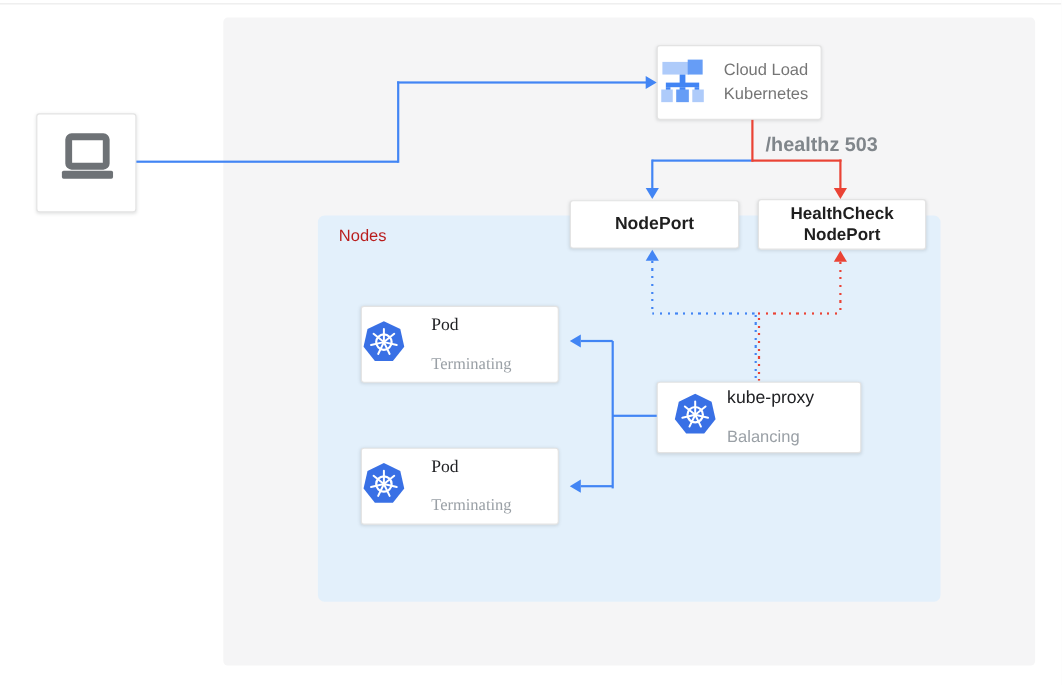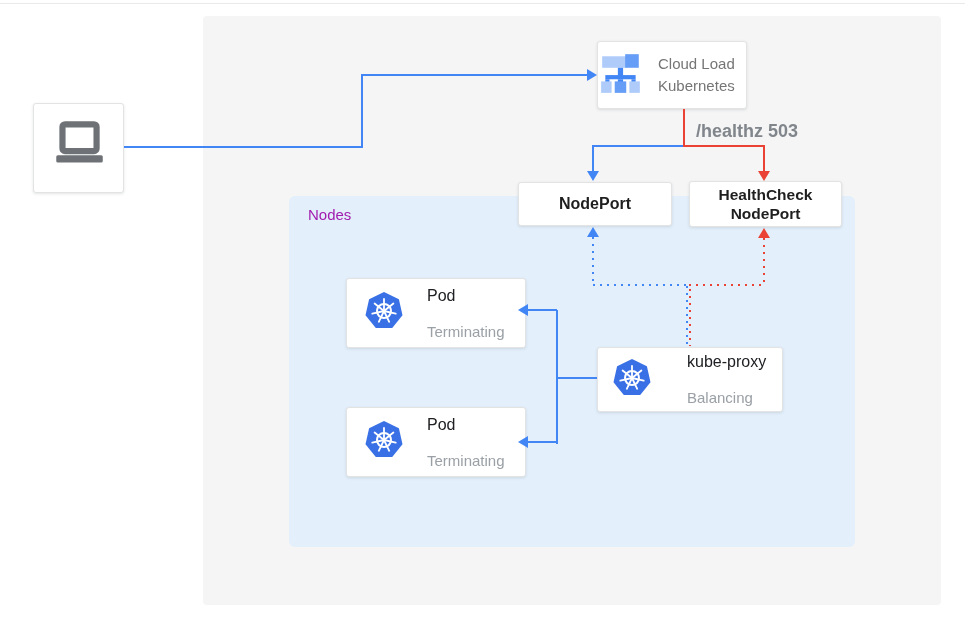--- a/index.html
+++ b/index.html
@@ -12,37 +12,37 @@
   .topline { position:absolute; left:0; top:3px; width:965px; height:1px; background:#e9e9e9; }
   .panel {
     position:absolute; left:203px; top:16px; width:738px; height:589px;
     background:#f5f5f6; border-radius:4px;
   }
   .nodes-box {
     position:absolute; left:289px; top:196px; width:566px; height:351px;
     background:#e3f0fb; border-radius:6px;
   }
   .nodes-label {
-    position:absolute; left:308px; top:206px; font-size:15px; color:#a21caf;
+    position:absolute; left:308px; top:206px; font-size:15px; color:#b91c1c;
   }
   .card {
     position:absolute; background:#ffffff; border:1px solid #e3e3e3;
     border-radius:3px; box-shadow:0 1px 3px rgba(60,64,67,.14);
     display:flex; align-items:center;
   }
   .client-card { left:33px; top:103px; width:91px; height:90px; justify-content:center; }
   .clb-card { left:597px; top:41px; width:150px; height:68px; padding-left:0; gap:14px; }
   .clb-text { font-size:15px; color:#757575; line-height:1.5; }
   .port-card { font-weight:bold; color:#1f1f1f; text-align:center; justify-content:center; }
   .nodeport-card { left:518px; top:182px; width:154px; height:44px; font-size:16px; }
   .hc-card { left:689px; top:181px; width:153px; height:46px; font-size:15.5px; line-height:1.25; flex-direction:column; }
-  .pod-card { left:346px; width:180px; height:70px; padding-left:17px; gap:23px; }
+  .pod-card { left:328px; width:180px; height:70px; gap:23px;font-family:Liberation Serif, serif; }
   .pod1 { top:278px; }
   .pod2 { top:407px; }
-  .kp-card { left:597px; top:347px; width:186px; height:65px; padding-left:14px; gap:35px; }
+  .kp-card { left:597px; top:347px; width:186px; height:65px; padding-left:14px; gap:9px; }
   .node-title { font-size:16px; color:#202124; }
   .node-sub { font-size:15px; color:#9aa0a6; margin-top:18px; }
   .healthz {
     position:absolute; left:696px; top:121px; font-size:18px; font-weight:bold; color:#80868b;
   }
   
   .ln { position:absolute; }
   .blue { background:#4285f4; }
   .red { background:#ea4335; }
   .dot-h { height:2px; background:none; }

